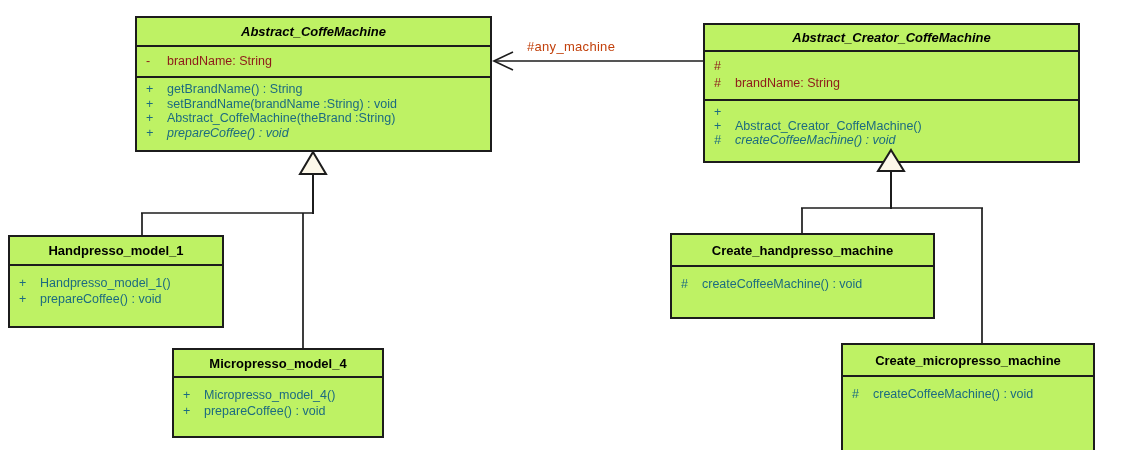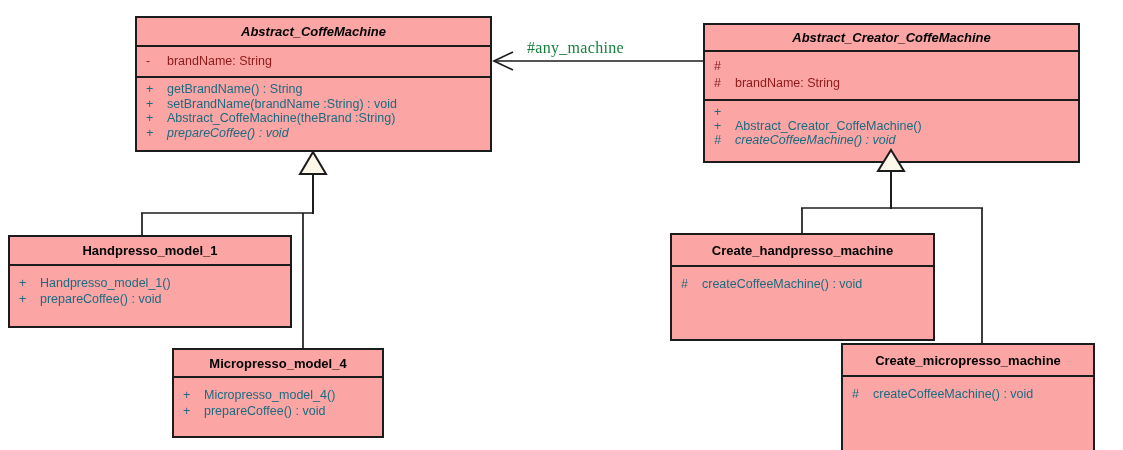--- a/index.html
+++ b/index.html
@@ -2,39 +2,38 @@
 <html><head>
 <meta charset="utf-8">
 <style>
   html,body{margin:0;padding:0;background:#ffffff;}
   .canvas{
     position:relative;width:1123px;height:450px;background:#ffffff;
     font-family:"Liberation Sans",sans-serif;overflow:hidden;
   }
   .connectors{position:absolute;left:0;top:0;width:1123px;height:450px;pointer-events:none;z-index:2;}
   .uml-class{
-    position:absolute;background:#fca5a5;border:2px solid #1c1c1c;
+    position:absolute;background:#bef264;border:2px solid #1c1c1c;
     box-sizing:border-box;display:flex;flex-direction:column;z-index:1;
   }
   .uml-title{
     font-weight:bold;font-size:13px;color:#000;
     display:flex;align-items:center;justify-content:center;flex:none;
   }
   .uml-title.abstract{font-style:italic;}
   .compartment{border-top:2px solid #1c1c1c;box-sizing:border-box;flex:none;overflow:hidden;}
   .compartment.last{flex:1;}
   .row{display:flex;font-size:12.5px;white-space:nowrap;}
   .vis{flex:none;width:30px;padding-left:9px;box-sizing:border-box;}
   .attr-row{color:#8E1A1A;}
   .method-row{color:#1C6B80;}
   .it{font-style:italic;}
   .assoc-label{
-    position:absolute;left:527px;top:39px;font-size:16px;color:#15803d;z-index:3;
+    position:absolute;left:527px;top:39px;font-size:13px;color:#c2410c;z-index:3;
     letter-spacing:0.3px;
-    font-family:Liberation Serif, serif;
   }
 </style>
 </head>
 <body>
 
 <div class="canvas">
 
   <svg class="connectors" viewBox="0 0 1123 450" xmlns="http://www.w3.org/2000/svg">
 
     <line x1="494" y1="61" x2="704" y2="61" stroke="#1c1c1c" stroke-width="1.7"></line>
@@ -102,21 +101,21 @@
         <span class="vis">+</span>
         <span>Abstract_Creator_CoffeMachine()</span>
       </div>
       <div class="row method-row it" style="line-height:14px;">
         <span class="vis">#</span>
         <span>createCoffeeMachine() : void</span>
       </div>
     </div>
   </div>
 
-  <div class="uml-class" style="left:8px;top:235px;width:284px;height:93px;">
+  <div class="uml-class" style="left:8px;top:235px;width:216px;height:93px;">
     <div class="uml-title" style="height:27px;">Handpresso_model_1</div>
     <div class="compartment last" style="padding-top:9px;">
       <div class="row method-row" style="line-height:16px;">
         <span class="vis">+</span>
         <span>Handpresso_model_1()</span>
       </div>
       <div class="row method-row" style="line-height:16px;">
         <span class="vis">+</span>
         <span>prepareCoffee() : void</span>
       </div>
@@ -130,21 +129,21 @@
         <span class="vis">+</span>
         <span>Micropresso_model_4()</span>
       </div>
       <div class="row method-row" style="line-height:16px;">
         <span class="vis">+</span>
         <span>prepareCoffee() : void</span>
       </div>
     </div>
   </div>
 
-  <div class="uml-class" style="left:670px;top:233px;width:265px;height:108px;">
+  <div class="uml-class" style="left:670px;top:233px;width:265px;height:86px;">
     <div class="uml-title" style="height:30px;">Create_handpresso_machine</div>
     <div class="compartment last" style="padding-top:9px;">
       <div class="row method-row" style="line-height:16px;">
         <span class="vis">#</span>
         <span>createCoffeeMachine() : void</span>
       </div>
     </div>
   </div>
 
   <div class="uml-class" style="left:835px;top:343px;width:254px;height:122px;margin-left:6px;">

